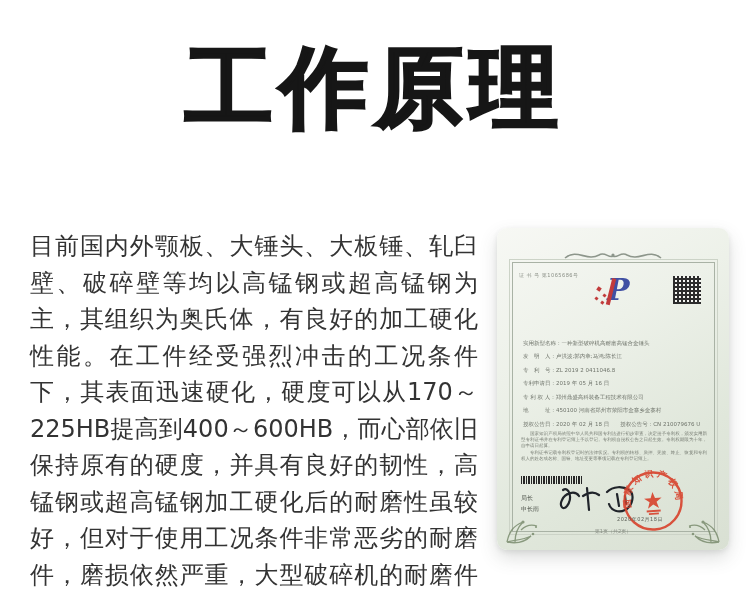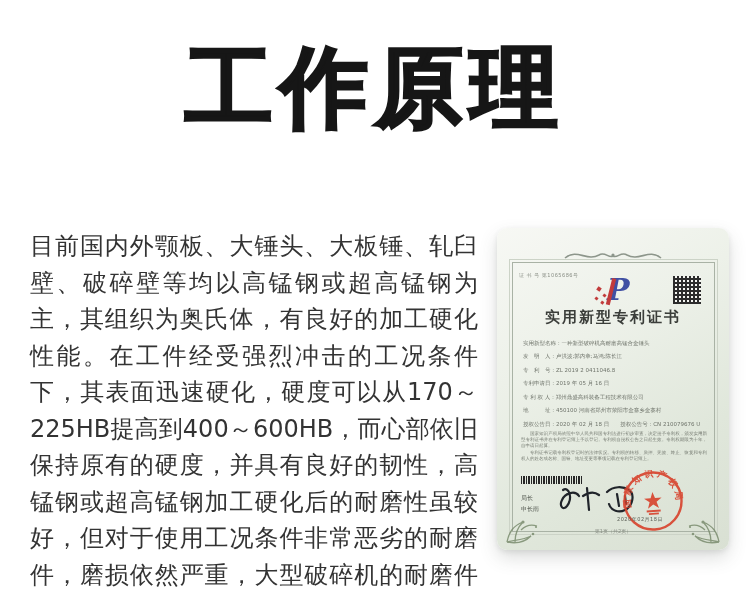--- a/index.html
+++ b/index.html
@@ -90,21 +90,20 @@
       <span class="p">P</span>
       <span class="slash"></span>
       <span class="d1"></span>
       <span class="d2"></span>
       <span class="d3"></span>
       <span class="d4"></span>
     </div>
 
     <div class="cert-qr"></div>
 
-    <div class="cert-title">实用新型专利证书</div>
 
     <div class="cert-lines s50">
       <div>实用新型名称：一种新型破碎机高耐磨高锰合金锤头</div>
       <div>发　明　人：卢洪波;郭内章;马鸿;陈长江</div>
       <div>专　利　号：ZL 2019 2 0411046.8</div>
       <div>专利申请日：2019 年 05 月 16 日</div>
       <div>专 利 权 人：郑州鼎盛高科装备工程技术有限公司</div>
       <div>地　　　址：450100 河南省郑州市荥阳市金寨乡金寨村</div>
       <div>授权公告日：2020 年 02 月 18 日　　授权公告号：CN 210079676 U</div>
     </div>

